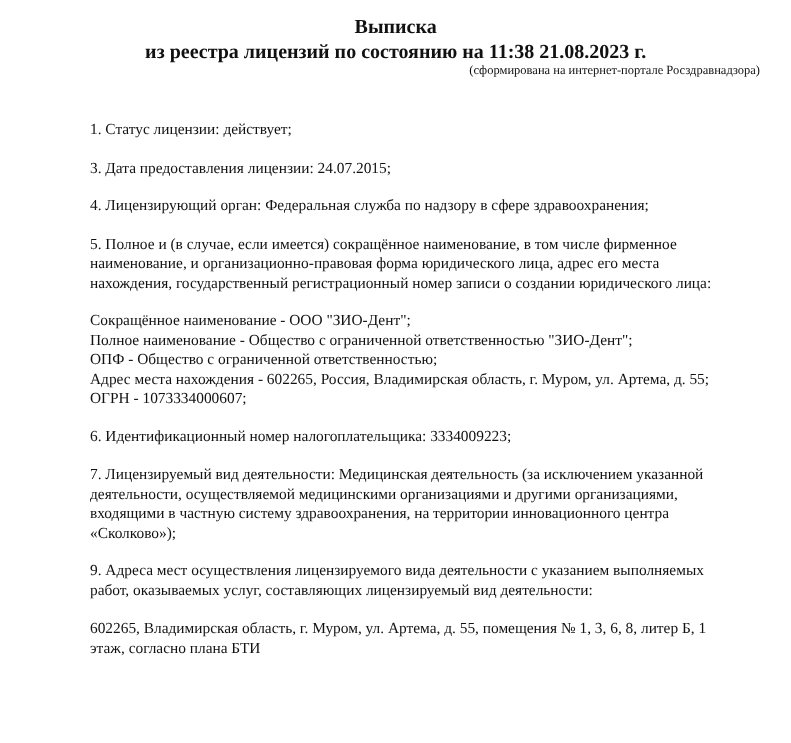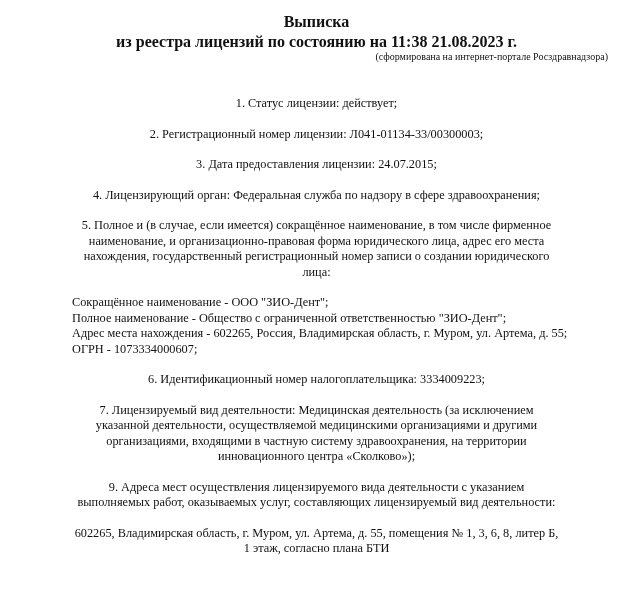--- a/index.html
+++ b/index.html
@@ -33,23 +33,22 @@
     color: #111111;
   }
   .doc-body {
     margin: 33px 56px 0 72px;
     width: 505px;
     font-size: 12.3px;
     line-height: 15.5px;
     text-align: left;
   }
   .doc-body p {
-    margin: 0 16px 15px 0;
+    margin: 0 0 15px 0;
     padding: 0;
-    text-align: center;
   }
   .org-block {
     margin: 0 0 15px 0;
   }
   .org-block div {
     margin: 0;
   }
   .last-par {
     margin-bottom: 0;
   }
@@ -61,28 +60,28 @@
 
   <div class="doc-title">
     <div>Выписка</div>
     <div>из реестра лицензий по состоянию на 11:38 21.08.2023 г.</div>
   </div>
 
   <div class="doc-subtitle">(сформирована на интернет-портале Росздравнадзора)</div>
 
   <div class="doc-body">
     <p>1. Статус лицензии: действует;</p>
-    <p>2. Регистрационный номер лицензии: Л041-01134-33/00300003;</p>
     <p>3. Дата предоставления лицензии: 24.07.2015;</p>
     <p>4. Лицензирующий орган: Федеральная служба по надзору в сфере здравоохранения;</p>
     <p>5. Полное и (в случае, если имеется) сокращённое наименование, в том числе фирменное наименование, и организационно-правовая форма юридического лица, адрес его места нахождения, государственный регистрационный номер записи о создании юридического лица:</p>
 
     <div class="org-block">
       <div>Сокращённое наименование - ООО "ЗИО-Дент";</div>
       <div>Полное наименование - Общество с ограниченной ответственностью "ЗИО-Дент";</div>
+      <div>ОПФ - Общество с ограниченной ответственностью;</div>
       <div>Адрес места нахождения - 602265, Россия, Владимирская область, г. Муром, ул. Артема, д. 55;</div>
       <div>ОГРН - 1073334000607;</div>
     </div>
 
     <p>6. Идентификационный номер налогоплательщика: 3334009223;</p>
     <p>7. Лицензируемый вид деятельности: Медицинская деятельность (за исключением указанной деятельности, осуществляемой медицинскими организациями и другими организациями, входящими в частную систему здравоохранения, на территории инновационного центра «Сколково»);</p>
     <p>9. Адреса мест осуществления лицензируемого вида деятельности с указанием выполняемых работ, оказываемых услуг, составляющих лицензируемый вид деятельности:</p>
     <p class="last-par">602265, Владимирская область, г. Муром, ул. Артема, д. 55, помещения № 1, 3, 6, 8, литер Б, 1 этаж, согласно плана БТИ</p>
   </div>
 

